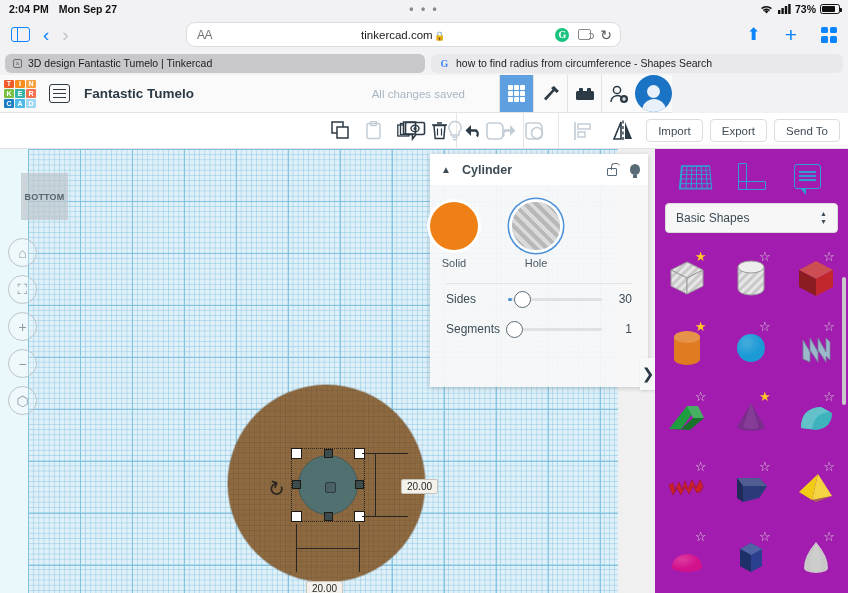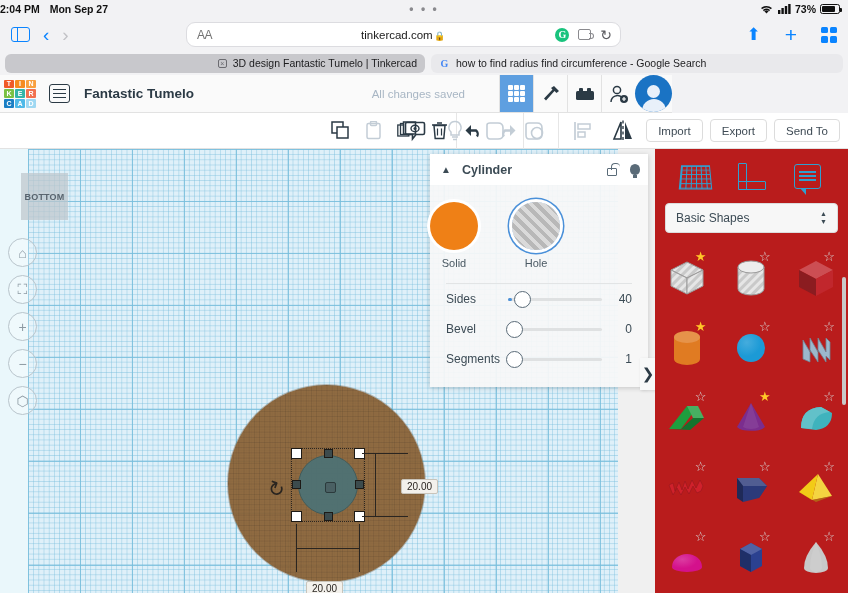--- a/index.html
+++ b/index.html
@@ -11,21 +11,21 @@
   }
   #root { position: relative; width: 848px; height: 593px; }
 
   
   .statusbar {
     position: absolute; top: 0; left: 0; width: 848px; height: 18px;
     display: flex; align-items: center;
     font-size: 10.5px; font-weight: bold; color: #111;
     background: #f2f2f4;
   }
-  .sb-time { }
+  .sb-time { margin-left: 9px; }
   .sb-date { margin-left: 10px; }
   .sb-dots { position: absolute; left: 50%; transform: translateX(-50%); letter-spacing: 2px; color: #8a8a8e; font-size: 12px; }
   .sb-right { position: absolute; right: 8px; display: flex; align-items: center; gap: 4px; }
   .sb-pct { font-size: 10.5px; font-weight: bold; }
   .batt { width: 20px; height: 10px; border: 1.2px solid #111; border-radius: 2.5px; position: relative; }
   .batt::after { content:''; position:absolute; right:-3px; top:3px; width:1.6px; height:4px; background:#111; border-radius:0 1px 1px 0;}
   .batt i { position:absolute; left:1.2px; top:1.2px; bottom:1.2px; width:13px; background:#111; border-radius:1px; display:block;}
 
   
   .browserbar {
@@ -56,21 +56,21 @@
   .bb-right { position: absolute; right: 11px; display: flex; align-items: center; gap: 24px; }
   .share-ico { color:#0a84ff; font-size: 17px; line-height:1;}
   .plus-ico { color:#0a84ff; font-size: 21px; line-height:1; font-weight:300;}
   .tabs-ico { width:16px; height:16px; display:grid; grid-template-columns:1fr 1fr; grid-template-rows:1fr 1fr; gap:2.5px;}
   .tabs-ico span { background:#0a84ff; border-radius:1.5px; }
 
   
   .tabstrip { position:absolute; top:51px; left:0; width:848px; height:24px; background:#f2f2f4;
               display:flex; align-items:center; gap:6px; padding:0 5px;}
   .tab { height:19px; border-radius:6px; display:flex; align-items:center; padding:0 8px; font-size:10.5px; color:#1c1c1e; overflow:hidden;}
-  .tab.active { background:#c8c8cc; width:420px;justify-content:flex-end; }
+  .tab.active { background:#c8c8cc; width:420px; }
   .tab.inactive { background:#e9e9ec; flex:1; }
   .tab-close { width:9px; height:9px; border:1px solid #6b6b70; border-radius:2px; margin-right:6px; flex:none;
                display:flex; align-items:center; justify-content:center; font-size:7px; color:#6b6b70;}
   .tab-fav { width:11px; height:11px; margin-right:6px; flex:none; display:flex; align-items:center; justify-content:center;
              font-size:10px; font-weight:bold; color:#4285f4; font-family:"Liberation Serif", serif;}
   .tab-label { white-space:nowrap; overflow:hidden; text-overflow:ellipsis; }
 
   
   .tc-header { position:absolute; top:75px; left:0; width:672px; height:38px; background:#fafafa;
                border-bottom:1px solid #e2e2e2; display:flex; align-items:center;}
@@ -170,21 +170,21 @@
   .sl-track { position:absolute; left:0; right:0; height:3px; background:#dfe1e2; border-radius:2px;}
   .sl-fill { position:absolute; left:0; height:3px; background:#4a90d9; border-radius:2px;}
   .sl-knob { position:absolute; width:17px; height:17px; border-radius:50%; background:#fff; border:1.6px solid #5a6b78;}
   .sl-val { width:30px; text-align:right; font-size:12px; color:#3c4b55; }
 
   .panel-toggle { position:absolute; left:640px; top:358px; width:16px; height:32px;
       background:#f7f8f8; display:flex; align-items:center; justify-content:center;
       font-size:15px; color:#2b3a45; box-shadow:1px 1px 3px rgba(0,0,0,0.12); }
 
   
-  .rightpanel { position:absolute; left:655px; top:149px; width:193px; height:444px; background:#b91c1c; }
+  .rightpanel { position:absolute; left:655px; top:149px; width:193px; height:444px; background:#a21caf; }
   .rp-icons { display:flex; justify-content:space-around; align-items:center; height:54px; padding:0 12px;}
   .rp-ico { width:40px; height:36px; display:flex; align-items:center; justify-content:center;}
   .grid-ico { width:31px; height:25px; border:1.7px solid #2f9fd0; transform:perspective(40px) rotateX(14deg);
       background-image: linear-gradient(to right, #2f9fd0 1px, transparent 1px), linear-gradient(to bottom, #2f9fd0 1px, transparent 1px);
       background-size: 5px 4.5px; }
   .ruler-ico { position:relative; width:30px; height:27px;}
   .ruler-ico .v { position:absolute; left:2px; top:0; width:9px; height:27px; border:1.7px solid #2f9fd0; border-radius:1px;}
   .ruler-ico .h { position:absolute; left:2px; bottom:0; width:28px; height:9px; border:1.7px solid #2f9fd0; border-radius:1px;}
   .note-ico { position:relative; width:27px; height:25px; border:1.7px solid #2f9fd0; border-radius:3px;
       display:flex; flex-direction:column; justify-content:center; gap:2.5px; padding:0 4px;}
@@ -260,21 +260,21 @@
     </div>
   </div>
 
   <div class="tabstrip">
     <div class="tab active">
       <span class="tab-close">×</span>
       <span class="tab-label">3D design Fantastic Tumelo | Tinkercad</span>
     </div>
     <div class="tab inactive">
       <span class="tab-fav">G</span>
-      <span class="tab-label">how to find radius find circumference - Google Search</span>
+      <span class="tab-label">how to find radius from circumference - Shapes Search</span>
     </div>
   </div>
 
   <div class="tc-header">
     <span class="tc-logo" id="tclogo">
         <span style="background: rgb(240, 90, 40);">T</span>
         <span style="background: rgb(246, 139, 31);">I</span>
         <span style="background: rgb(249, 160, 63);">N</span>
         <span style="background: rgb(122, 193, 67);">K</span>
         <span style="background: rgb(53, 180, 167);">E</span>
@@ -485,30 +485,21 @@
     </div>
     <div class="insp-div"></div>
     <div id="sliders">
         <div class="slider-row">
           <span class="sl-label" style="width: 62px;">Sides</span>
           <span class="sl-track-wrap">
             <span class="sl-track"></span>
             <span class="sl-fill" style="width: 4%;"></span>
             <span class="sl-knob" style="left: calc(9% - 2px);"></span>
           </span>
-          <span class="sl-val">40</span>
-        </div>
-        <div class="slider-row">
-          <span class="sl-label" style="width: 62px;">Bevel</span>
-          <span class="sl-track-wrap">
-            <span class="sl-track"></span>
-            <span class="sl-fill" style="width: 0%;"></span>
-            <span class="sl-knob" style="left: calc(0% - 2px);"></span>
-          </span>
-          <span class="sl-val">0</span>
+          <span class="sl-val">30</span>
         </div>
         <div class="slider-row">
           <span class="sl-label" style="width: 62px;">Segments</span>
           <span class="sl-track-wrap">
             <span class="sl-track"></span>
             <span class="sl-fill" style="width: 0%;"></span>
             <span class="sl-knob" style="left: calc(0% - 2px);"></span>
           </span>
           <span class="sl-val">1</span>
         </div>

